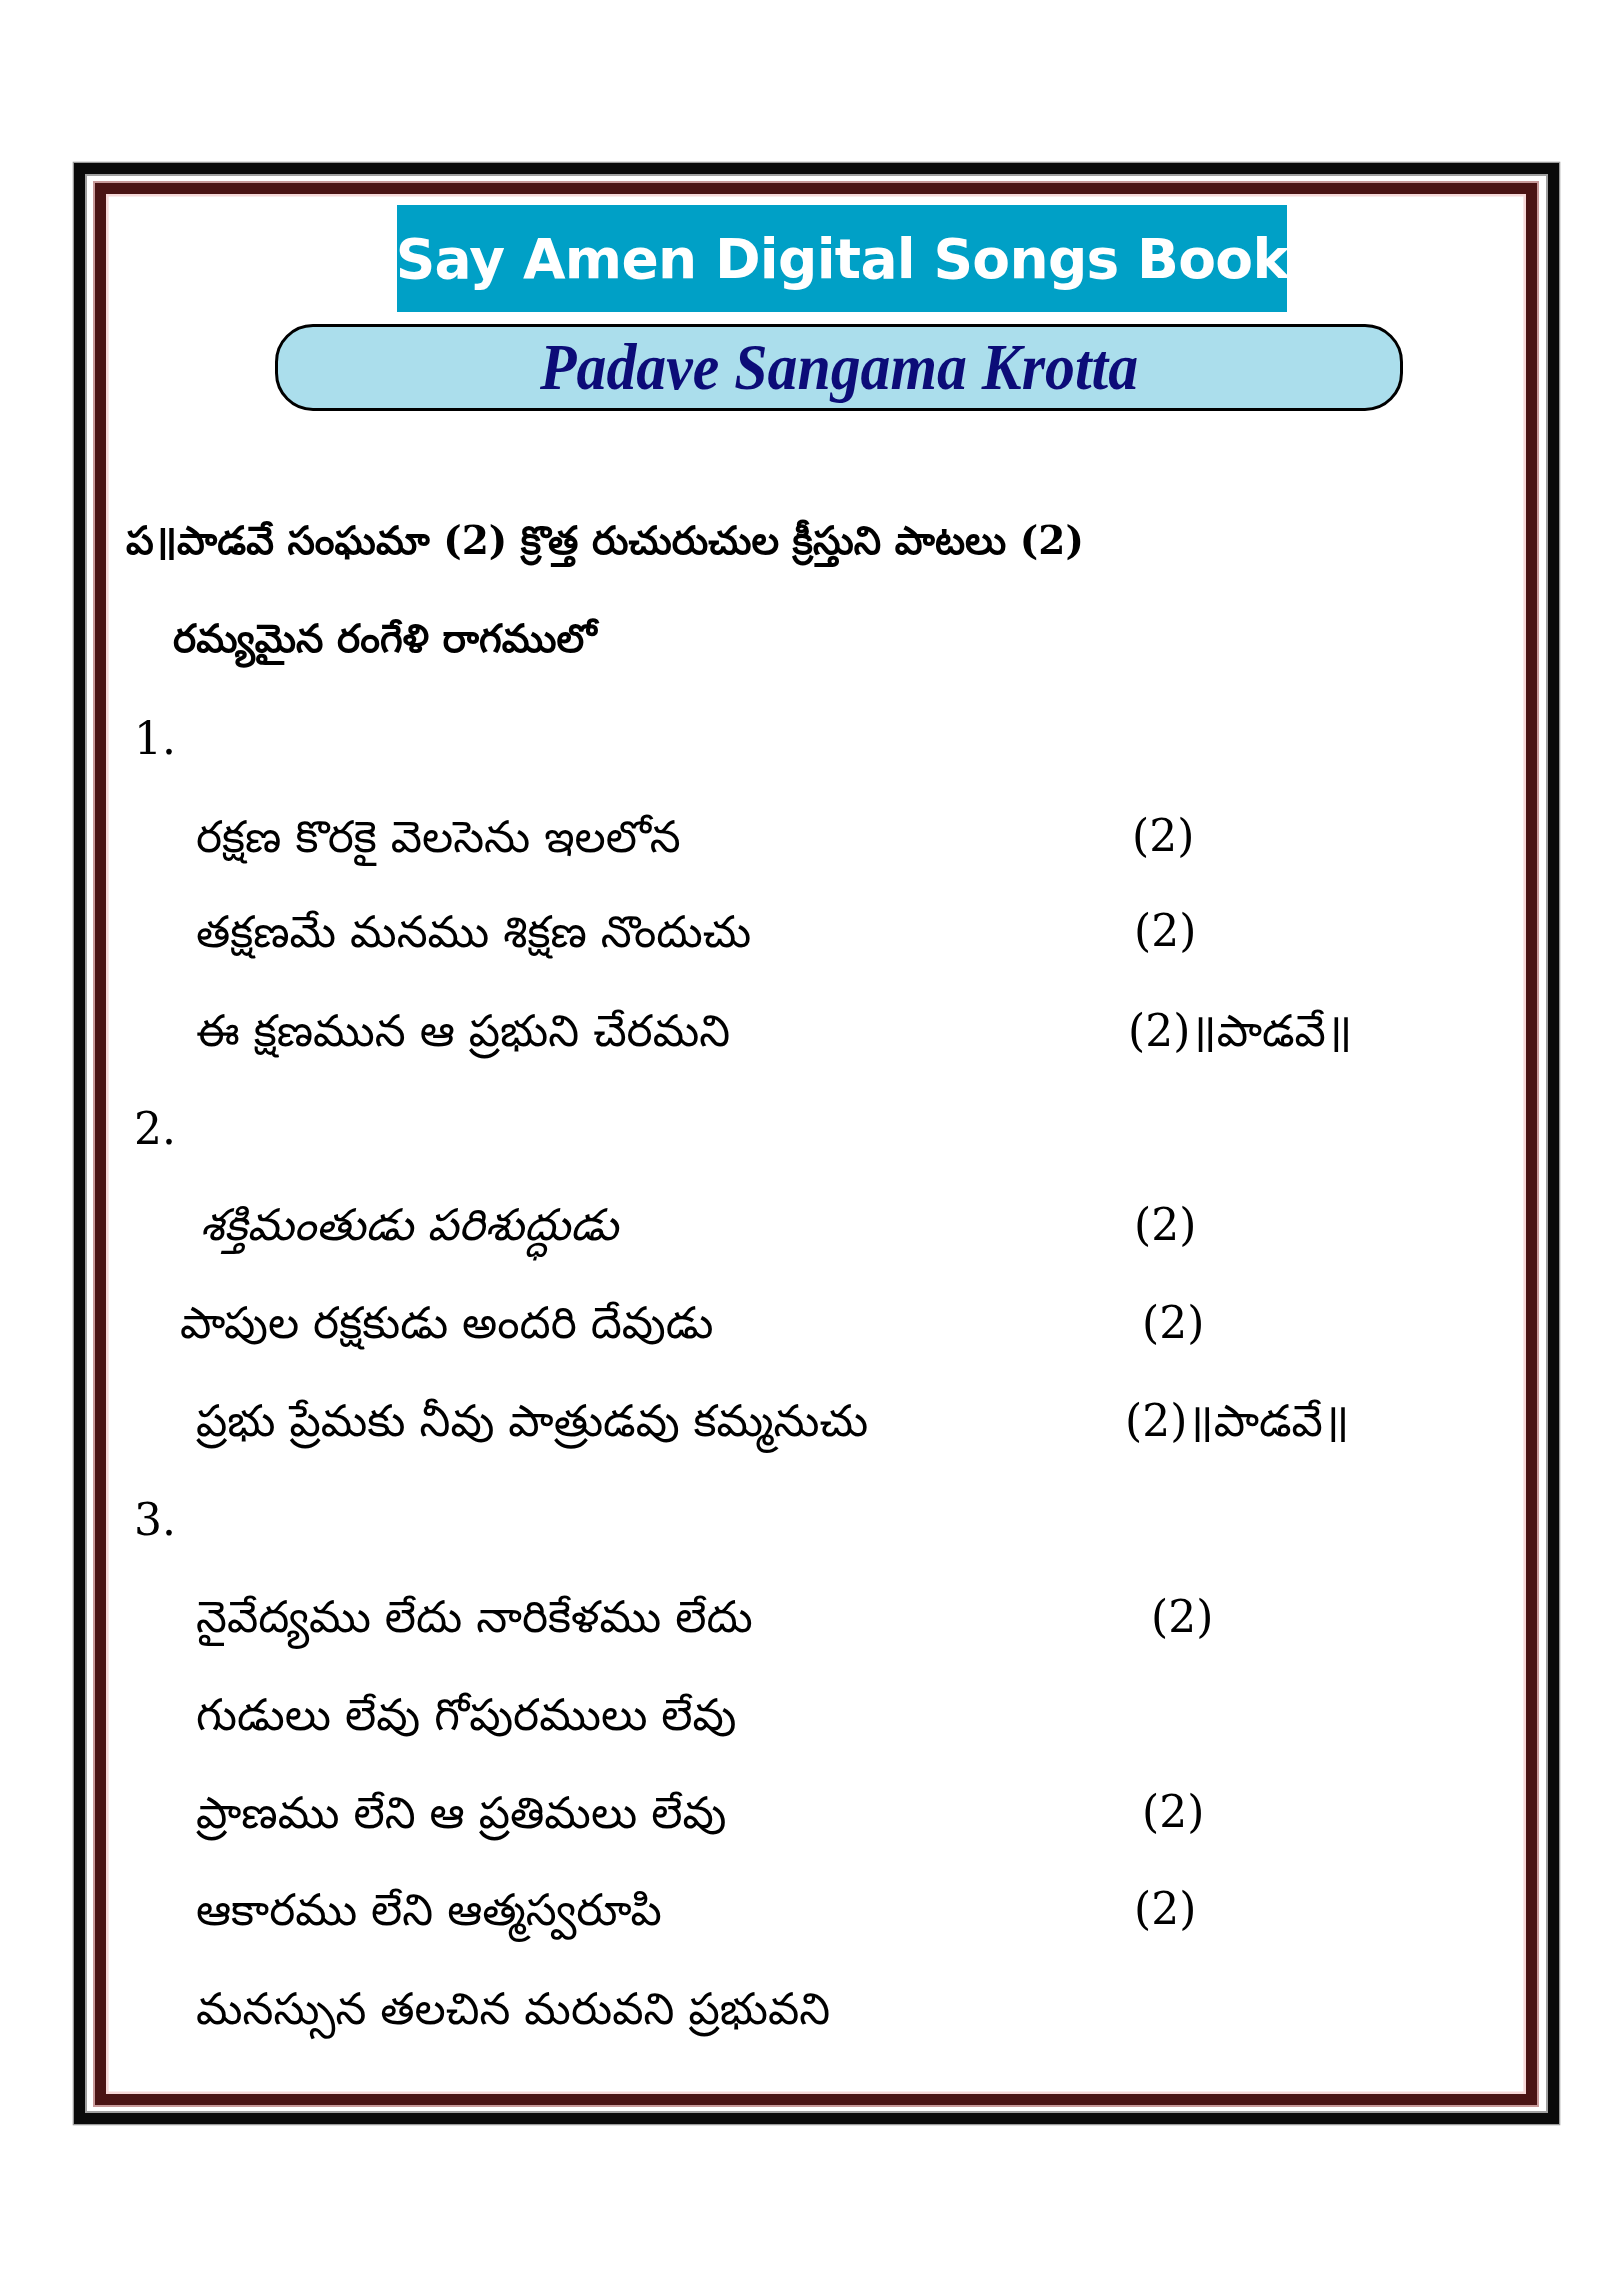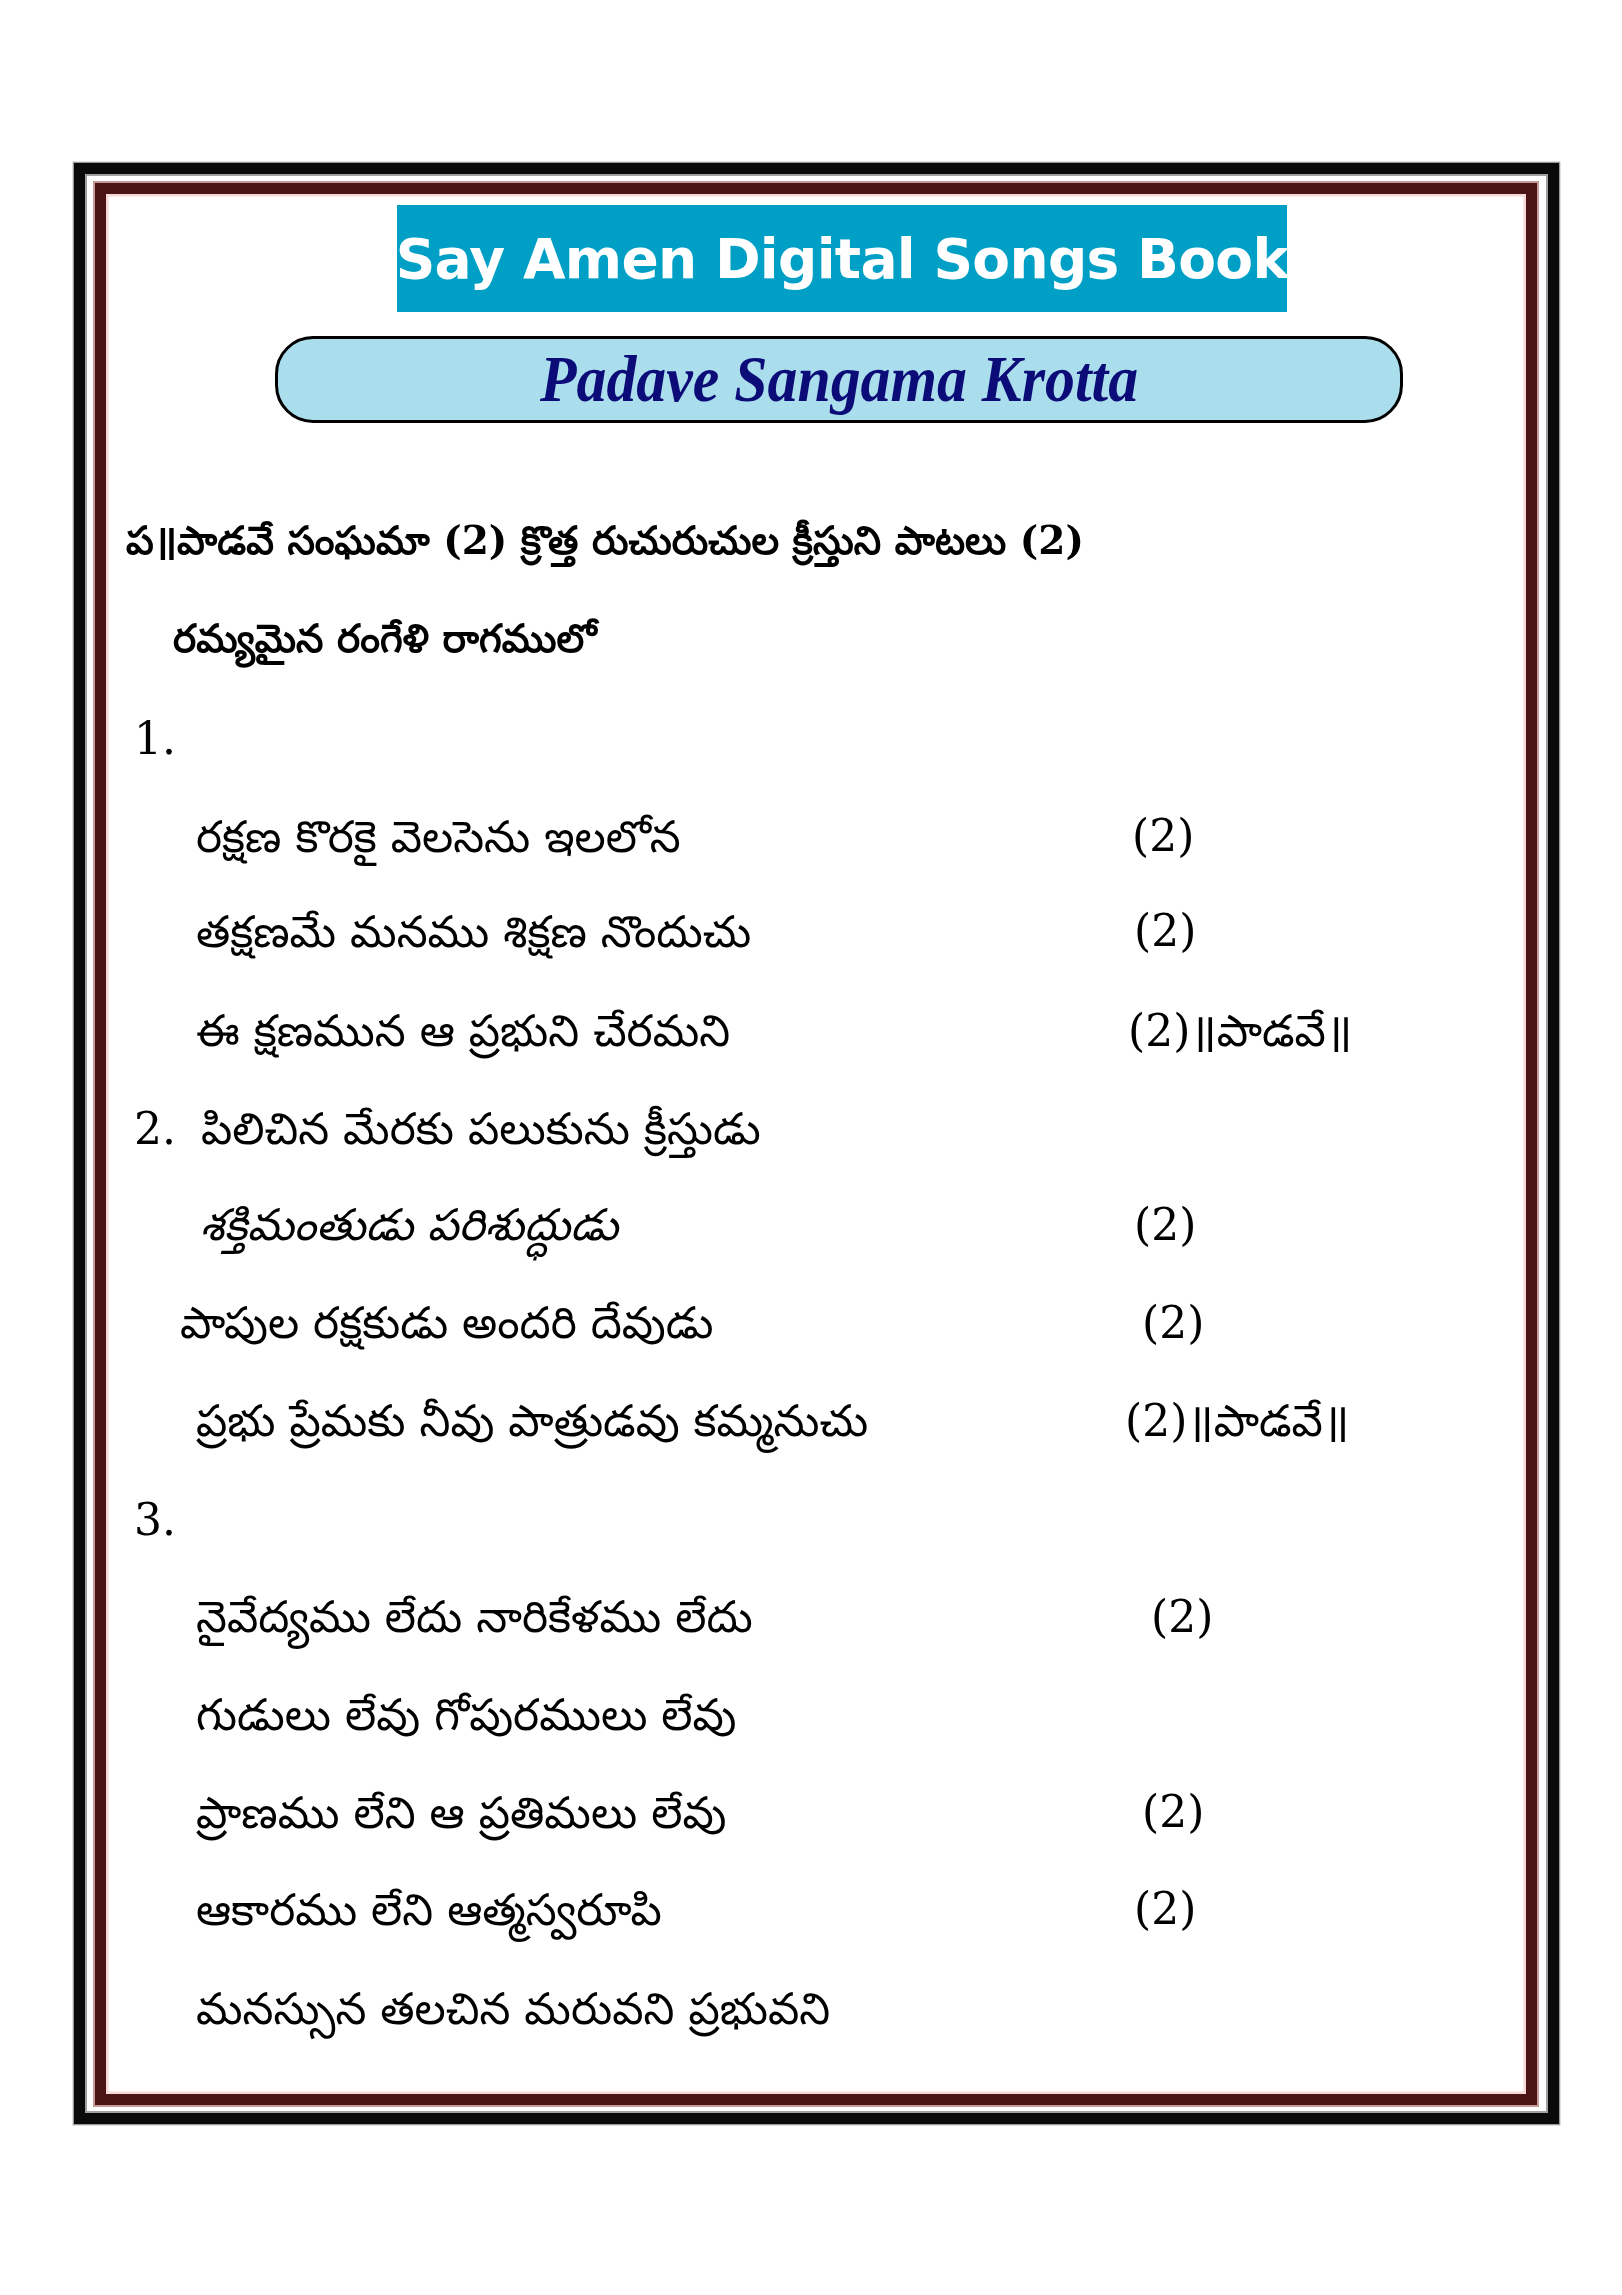--- a/index.html
+++ b/index.html
@@ -50,21 +50,21 @@
     font-family: "DejaVu Sans", sans-serif;
     font-weight: bold;
     font-size: 55px;
     color: #ffffff;
     letter-spacing: -0.7px;
     white-space: nowrap;
   }
   .song-title-pill {
     position: absolute;
     left: 275px;
-    top: 336px;
+    top: 324px;
     width: 1128px;
     height: 87px;
     box-sizing: border-box;
     background: #abdeec;
     border: 3.3px solid #000000;
     border-radius: 38px;
     display: flex;
     align-items: center;
     justify-content: center;
   }
@@ -134,21 +134,20 @@
   <span>తక్షణమే మనము శిక్షణ నొందుచు</span>
 </div>
 <span class="repeat" style="left:1134px; top:909px;">(2)</span>
 <div class="lyric-line" style="left:196px; top:991px;">
   <span>ఈ క్షణమున ఆ ప్రభుని చేరమని</span>
 </div>
 <span class="repeat" style="left:1128px; top:1009px;">(2)॥పాడవే॥</span>
 
 <div class="lyric-line" style="left:134px; top:1089px;">
   <span class="verse-num">2.</span>
-  <span>పిలిచిన మేరకు పలుకును క్రీస్తుడు</span>
 </div>
 <div class="lyric-line" style="left:200px; top:1185px;font-style:italic;">
   <span>శక్తిమంతుడు పరిశుద్ధుడు</span>
 </div>
 <span class="repeat" style="left:1134px; top:1203px;">(2)</span>
 <div class="lyric-line" style="left:180px; top:1283px;">
   <span>పాపుల రక్షకుడు అందరి దేవుడు</span>
 </div>
 <span class="repeat" style="left:1142px; top:1301px;">(2)</span>
 <div class="lyric-line" style="left:196px; top:1381px;justify-content:flex-end;">

